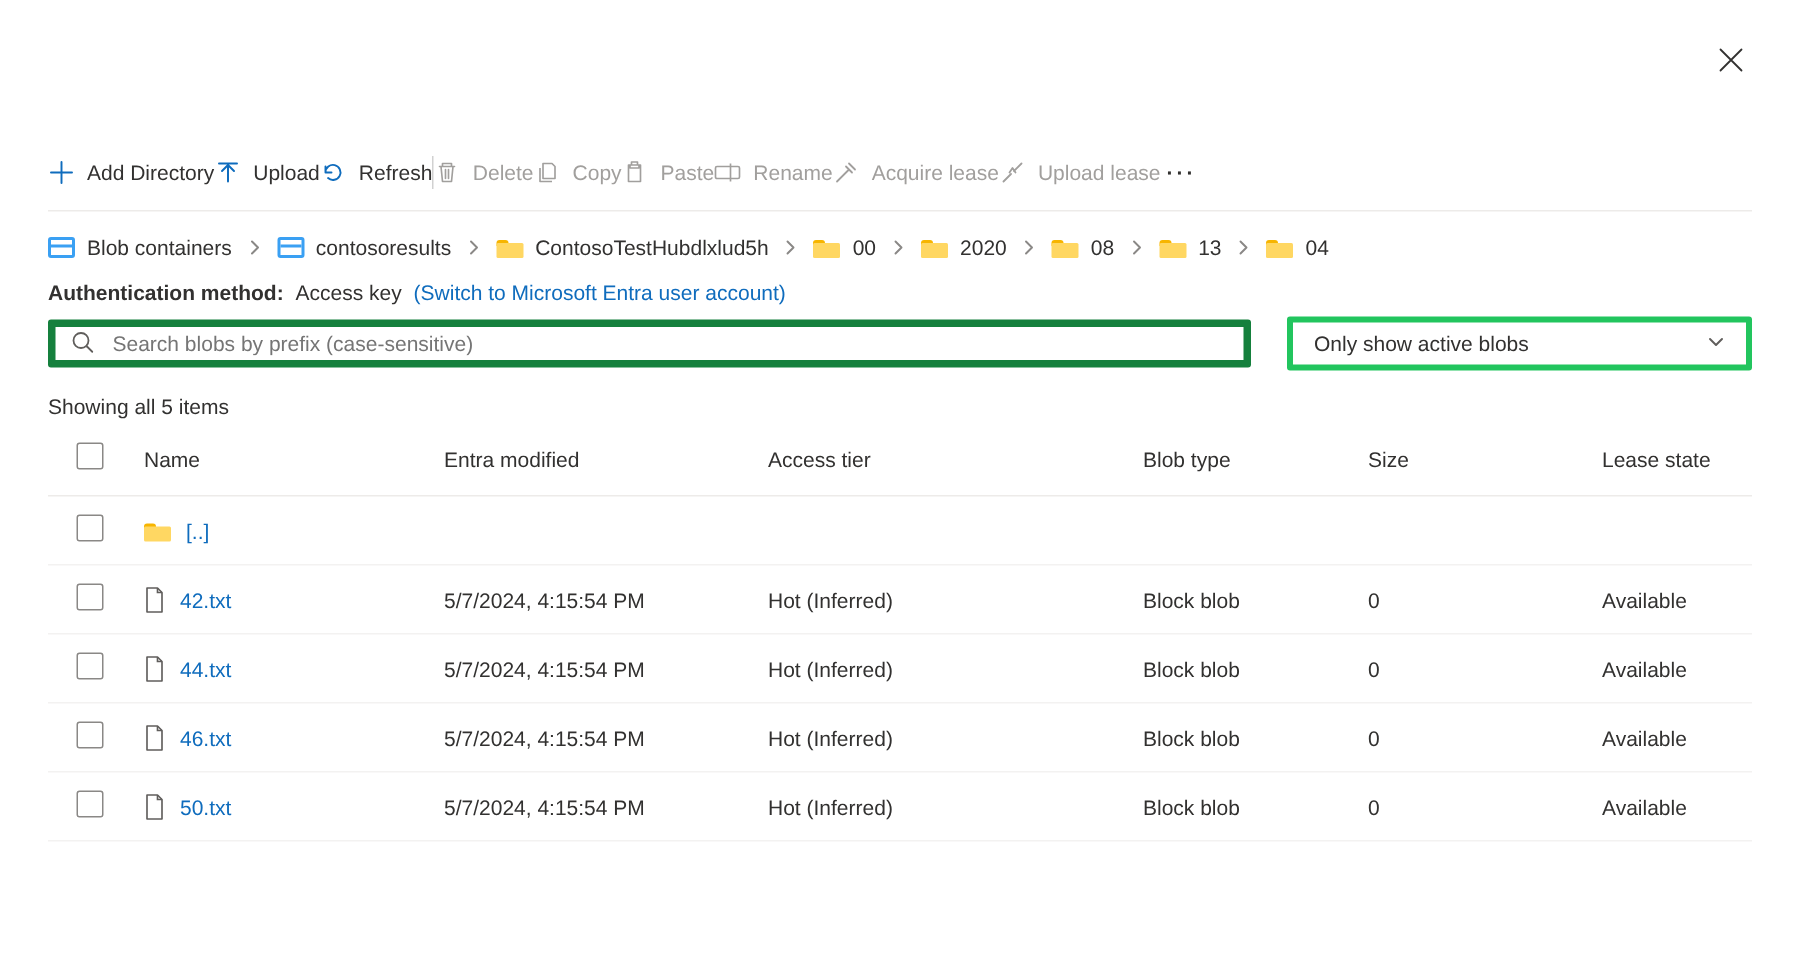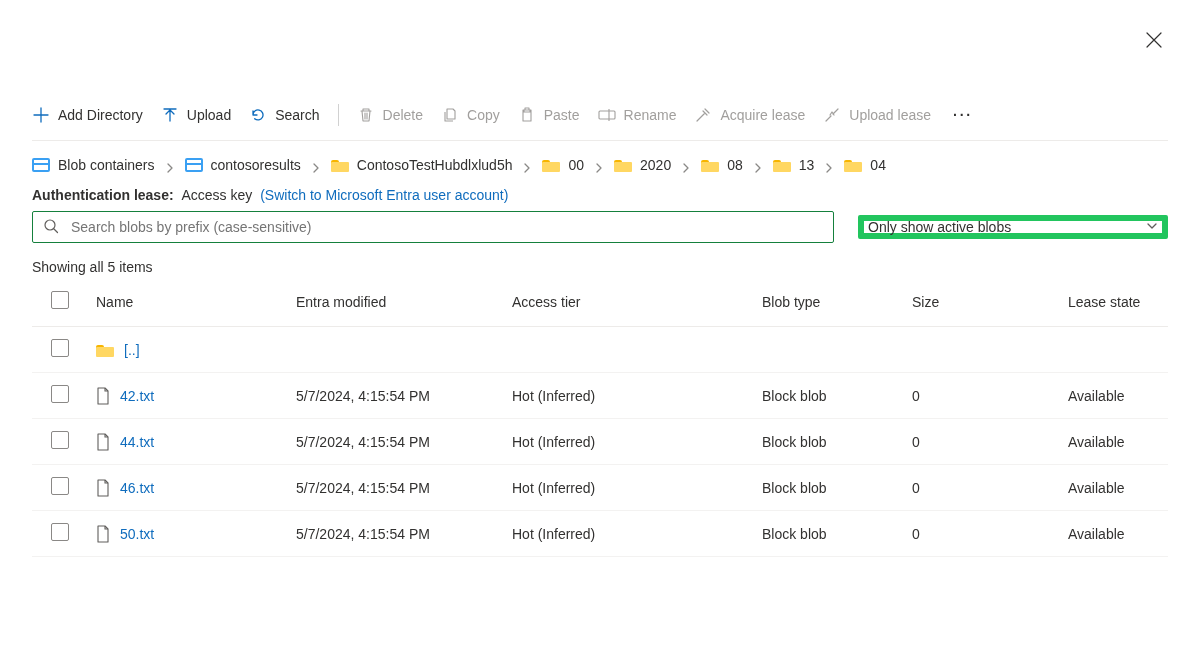--- a/index.html
+++ b/index.html
@@ -12,52 +12,52 @@
     --fold:#f7b500;
     --foldlight:#ffd762;
   }
   *{box-sizing:border-box}
   html,body{margin:0;padding:0;background:var(--bg);font-family:"Segoe UI","Segoe WP",Arial,sans-serif;color:var(--text);font-size:14px;-webkit-font-smoothing:antialiased}
   .page{width:1200px;height:645px;position:relative;padding:0 32px 24px 32px}
   .close-x{position:absolute;top:26px;right:32px;width:28px;height:28px;display:flex;align-items:center;justify-content:center;cursor:pointer}
   .close-x svg{display:block}
 
   
-  .toolbar{display:flex;align-items:center;gap:18px;padding:104px 0 14px 0;border-bottom:1px solid var(--line)}
+  .toolbar{display:flex;align-items:center;padding:104px 0 14px 0;border-bottom:1px solid var(--line)}
   .tb-item{display:flex;align-items:center;gap:8px;color:var(--text);cursor:pointer;white-space:nowrap}
   .tb-item.disabled{color:#a19f9d}
   .tb-item .ic{width:18px;height:18px;display:flex;align-items:center;justify-content:center;color:var(--link)}
   .tb-item.disabled .ic{color:#a19f9d}
   .sep{width:1px;height:22px;background:#d1d1d1}
   .more-dots{letter-spacing:2px;font-weight:600;padding:0 4px;cursor:pointer;color:var(--text)}
 
   
-  .crumbs{display:flex;align-items:flex-end;flex-wrap:wrap;gap:10px;padding:16px 0 10px 0}
+  .crumbs{display:flex;align-items:center;flex-wrap:wrap;gap:10px;padding:16px 0 10px 0}
   .crumb{display:flex;align-items:center;gap:8px;cursor:pointer}
   .crumb span{color:var(--text)}
   .chev{color:#8a8886}
 
   .folder{width:18px;height:14px;position:relative}
   .folder::before{content:"";position:absolute;left:0;top:2px;width:8px;height:4px;background:var(--fold);border-radius:2px 2px 0 0}
   .folder::after{content:"";position:absolute;left:0;top:4px;width:18px;height:10px;background:var(--foldlight);border-radius:1px}
 
   .container-ic{width:18px;height:14px;border:2px solid #3aa0f3;border-radius:2px;position:relative;background:#fff}
   .container-ic::before{content:"";position:absolute;left:0;right:0;top:3px;height:2px;background:#3aa0f3}
 
   
   .auth{padding:4px 0 6px 0;font-size:14px}
   .auth .bold{font-weight:600}
   .auth .val{color:var(--text);font-weight:400;margin-left:4px}
   .auth a{color:var(--link);text-decoration:none;margin-left:4px}
 
   
   .searchrow{display:flex;gap:24px;align-items:center;padding:2px 0 10px 0}
-  .searchbox{flex:1;display:flex;align-items:center;gap:10px;border:1px solid #15803d;border-radius:2px;height:32px;padding:0 10px}
+  .searchbox{flex:1;display:flex;align-items:center;gap:10px;border:5px solid #15803d;border-radius:2px;height:32px;padding:0 10px}
   .searchbox input{flex:1;border:none;outline:none;font:inherit;color:var(--text);background:transparent}
-  .select{width:310px;height:24px;border:6px solid #22c55e;border-radius:2px;display:flex;align-items:center;justify-content:space-between;padding:0 4px;cursor:pointer;color:var(--text)}
+  .select{width:310px;height:36px;border:4px solid #22c55e;border-radius:2px;display:flex;align-items:center;justify-content:space-between;padding:0 14px;cursor:pointer;color:var(--text)}
 
   .count{padding:6px 0 6px 0;color:var(--text)}
 
   
   table{width:100%;border-collapse:collapse}
   thead th{text-align:left;font-weight:400;padding:10px 8px 14px 8px;border-bottom:1px solid var(--line)}
   tbody td{padding:12px 8px;border-bottom:1px solid #f3f2f1;vertical-align:middle}
   .chkcell{width:56px;text-align:center}
   .chk{width:18px;height:18px;border:1px solid #8a8886;border-radius:2px;display:inline-block;cursor:pointer;background:#fff}
   .namecell{display:flex;align-items:center;gap:10px}
@@ -101,21 +101,21 @@
           </svg>
         </span>
       <span>Upload</span>
     </div>
     <div class="tb-item">
       <span class="ic">
           <svg width="16" height="16" viewBox="0 0 16 16">
             <path d="M3 8a5 5 0 1 1 1.7 3.7M3 8V4M3 8h4" stroke="currentColor" stroke-width="1.3" fill="none" stroke-linecap="round" stroke-linejoin="round"></path>
           </svg>
         </span>
-      <span>Search</span>
+      <span>Refresh</span>
     </div>
     <div class="sep"></div>
     <div class="tb-item disabled">
       <span class="ic">
           <svg width="16" height="16" viewBox="0 0 16 16">
             <path d="M3 4h10M5 4V2h6v2M4 4l1 10h6l1-10M7 6v6M9 6v6" stroke="currentColor" stroke-width="1.1" fill="none" stroke-linecap="round" stroke-linejoin="round"></path>
           </svg>
         </span>
       <span>Delete</span>
     </div>
@@ -234,21 +234,21 @@
         </svg>
       </span>
 
     <div class="crumb">
       <span class="folder"></span>
       <span>04</span>
     </div>
   </div>
 
   <div class="auth">
-    <span class="bold">Authentication lease:</span>
+    <span class="bold">Authentication method:</span>
     <span class="val">Access key</span>
     <a href="#">(Switch to Microsoft Entra user account)</a>
   </div>
 
   <div class="searchrow">
     <div class="searchbox">
       <span><svg width="16" height="16" viewBox="0 0 16 16">
             <circle cx="7" cy="7" r="5" stroke="#605e5c" stroke-width="1.2" fill="none"></circle>
             <path d="M11 11l3.5 3.5" stroke="#605e5c" stroke-width="1.2" stroke-linecap="round"></path>
           </svg></span>

